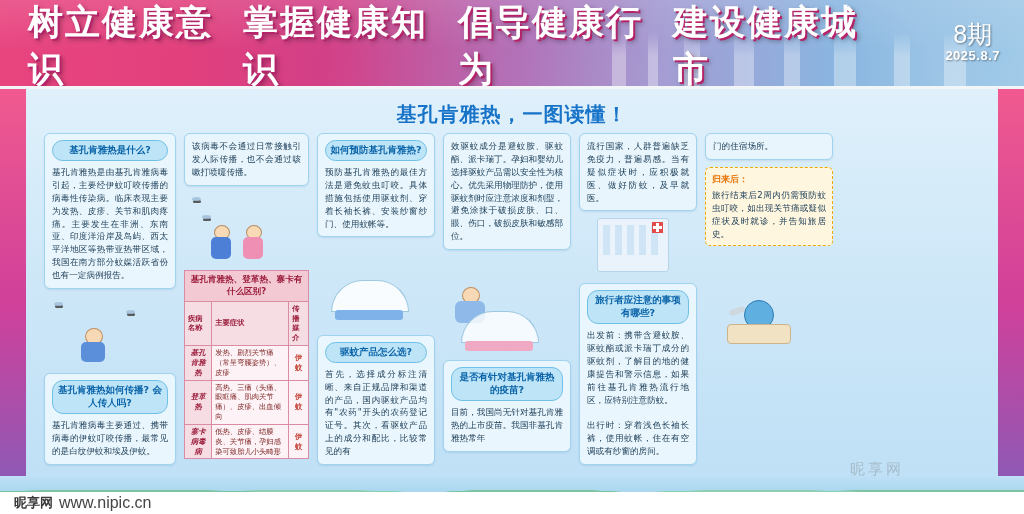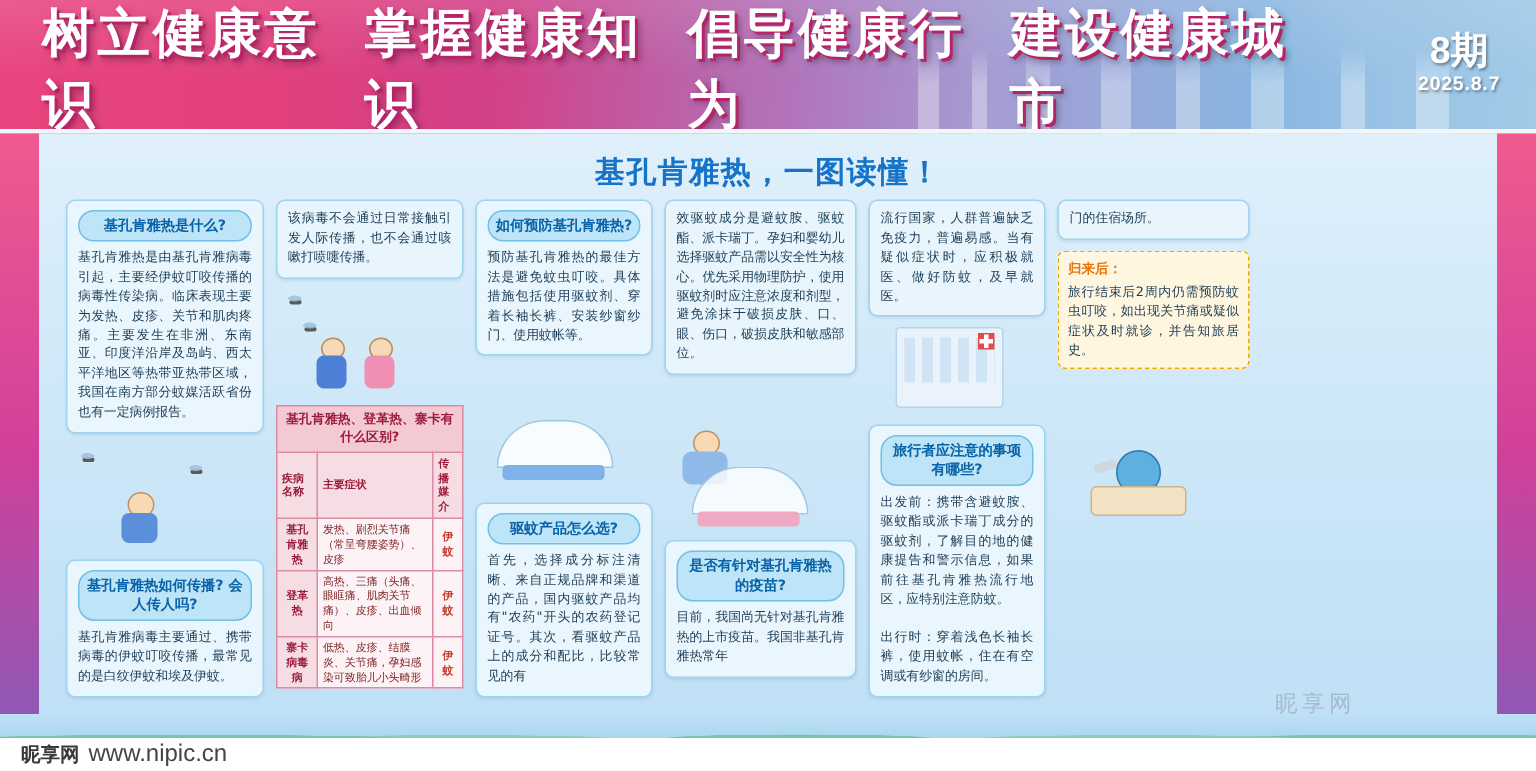--- a/index.html
+++ b/index.html
@@ -19,21 +19,21 @@
   .banner .city{position:absolute;right:0;bottom:0;width:420px;height:60px;opacity:.35;
       background:
         linear-gradient(90deg,transparent 0 8px,#ffffff 8px 22px,transparent 22px 44px,#ffffff 44px 54px,transparent 54px 80px,#ffffff 80px 96px,transparent 96px 130px,#ffffff 130px 150px,transparent 150px 180px,#ffffff 180px 196px,transparent 196px 230px,#ffffff 230px 252px,transparent 252px 290px,#ffffff 290px 306px,transparent 306px 340px,#ffffff 340px 362px,transparent 362px 400px);
       mask-image:linear-gradient(180deg,transparent 0,#000 40%);}
   .banner-title{position:absolute;left:28px;top:18px;width:830px;height:56px;
       display:flex;align-items:center;gap:30px;}
   .banner-title span{font-size:35px;font-weight:bold;color:#fff;letter-spacing:2px;
       font-family:"DejaVu Sans","Liberation Sans",sans-serif;
       text-shadow:2px 2px 0 #b5246a, 3px 3px 5px rgba(0,0,0,.35);}
   .issue{position:absolute;right:24px;top:20px;text-align:center;color:#fff;line-height:1.15;}
-  .issue .num{font-size:25px;font-weight:bold;text-shadow:1px 1px 2px rgba(0,0,0,.4);}
+  .issue .num{font-size:25px;font-weight:normal;text-shadow:1px 1px 2px rgba(0,0,0,.4);}
   .issue .date{font-size:13px;font-weight:bold;letter-spacing:.5px;text-shadow:1px 1px 2px rgba(0,0,0,.4);}
 
   
   .board{position:absolute;left:0;top:86px;width:1024px;height:390px;
          background:linear-gradient(180deg,#dff0fb 0%,#cfe8f8 45%,#bfe0f6 100%);
          border-top:3px solid #f2f6f9;}
   .board:before{content:"";position:absolute;left:0;top:0;width:26px;height:100%;
          background:linear-gradient(180deg,#f05a8f,#d0409a 55%,#8e59b5);}
   .board:after{content:"";position:absolute;right:0;top:0;width:26px;height:100%;
          background:linear-gradient(180deg,#f05a8f,#d0409a 55%,#8e59b5);}
@@ -64,21 +64,21 @@
 
   .illus{position:relative;height:70px;border-radius:5px;overflow:hidden;background:transparent;}
 
   
   .tbl{width:100%;border-collapse:collapse;font-size:7.3px;color:#7a1f1f;
        font-family:"DejaVu Sans","Liberation Sans",sans-serif;}
   .tbl caption{caption-side:top;background:#f3c9d4;color:#9b1c3a;font-size:8.6px;font-weight:bold;
        padding:3px;border:1px solid #d98ca3;border-bottom:none;}
   .tbl th,.tbl td{border:1px solid #d98ca3;padding:2px 3px;vertical-align:middle;line-height:1.35;}
   .tbl th{background:#f6dde4;color:#9b1c3a;font-weight:bold;text-align:left;}
-  .tbl td.k{background:#f6dde4;color:#9b1c3a;font-weight:bold;text-align:center;width:22%;}
+  .tbl td.k{background:#f6dde4;color:#9b1c3a;font-weight:bold;text-align:center;width:22%;font-style:italic;}
   .tbl td.v{background:#fdf2f5;}
   .tbl td.c{background:#fdf2f5;text-align:center;color:#c0392b;font-weight:bold;width:16%;}
 
   .note{border:1px dashed #f0a800;background:#fff6e0;border-radius:5px;padding:5px 6px;}
   .note .nt{color:#e8760a;font-weight:bold;font-size:9px;display:block;margin-bottom:3px;}
 
   .source{font-size:8px;color:#2a6fa8;text-align:right;margin-top:2px;}
 
   
   .grass{position:absolute;left:0;top:476px;width:1024px;height:16px;

